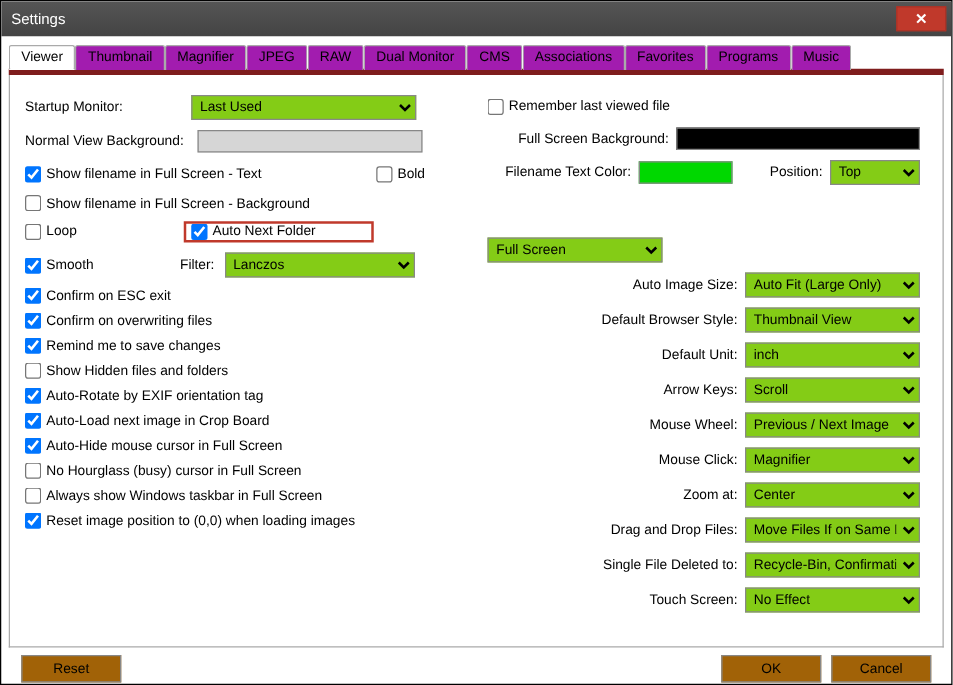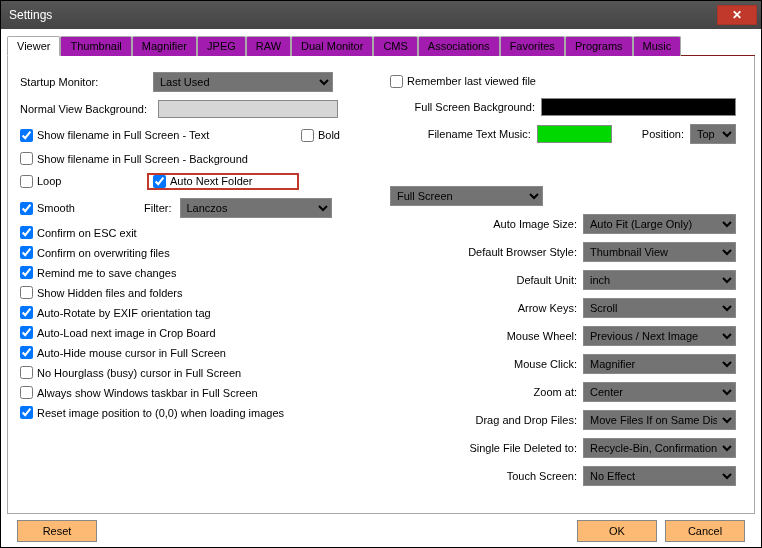--- a/index.html
+++ b/index.html
@@ -33,21 +33,21 @@
     align-items: center;
     justify-content: center;
     font-size: 12px;
     font-weight: bold;
     margin-right: 4px;
     cursor: pointer;
   }
   .content { padding: 6px 6px 0 6px; }
   .tabs {
     display: flex;
-    border-bottom: 1px solid #7f1d1d;
+    border-bottom: 5px solid #7f1d1d;
     position: relative;
   }
   .tab {
     padding: 3px 9px;
     border: 1px solid #aaa;
     border-bottom: none;
     background: #a21caf;
     margin-right: 0px;
     cursor: pointer;
     position: relative;
@@ -81,21 +81,21 @@
   input[type="checkbox"] {
     margin: 0 4px 0 0;
     width: 13px; height: 13px;
     vertical-align: middle;
   }
   select {
     font-family: inherit;
     font-size: 11px;
     height: 20px;
     border: 1px solid #888;
-    background: #737373;
+    background: #84cc16;
     padding: 0 2px;
   }
   .swatch {
     height: 18px;
     border: 1px solid #888;
     display: inline-block;
   }
   .highlight-red {
     border: 2px solid #c0392b;
     padding: 0 4px;
@@ -103,35 +103,35 @@
     align-items: center;
   }
   .right-row {
     display: flex;
     align-items: center;
     justify-content: space-between;
     margin-bottom: 8px;
     gap: 6px;
   }
   .right-row .rlabel { text-align: right; flex:1; }
-  .right-row select { width: 153px; }
+  .right-row select { width: 140px; }
   .bottom-buttons {
     display: flex;
     padding: 6px 10px 8px 10px;
     gap: 8px;
   }
   .bottom-buttons .spacer { flex: 1; }
   button.win {
     font-family: inherit;
     font-size: 11px;
     height: 22px;
     min-width: 80px;
     padding: 0 16px;
     border: 1px solid #888;
-    background: #fdba74;
+    background: #a16207;
     cursor: pointer;
   }
   .chk-row { display:flex; align-items:center; margin-bottom:7px;}
 </style>
 </head>
 <body>
 
 <div class="titlebar">
   <span class="title">Settings</span>
   <div class="close-btn">
@@ -252,25 +252,25 @@
         <input type="checkbox" style="">
         <label>Remember last viewed file</label>
       </div>
 
       <div class="right-row" style="margin-top:4px;">
         <label class="rlabel">Full Screen Background:</label>
         <span class="swatch" style="width:195px;background:#000"></span>
       </div>
 
       <div class="right-row" style="margin-top:4px;">
-        <label class="rlabel">Filename Text Music:</label>
+        <label class="rlabel">Filename Text Color:</label>
         <span class="swatch" style="width:75px;background:#00d800"></span>
         <div style="width:18px"></div>
         <label>Position:</label>
-        <select style="width:46px"><option>Top</option></select>
+        <select style="width:72px"><option>Top</option></select>
       </div>
 
       <div style="height:34px"></div>
 
       <div class="right-row">
           <select><option>Full Screen</option></select>
         </div>
       <div class="right-row">
           <label class="rlabel">Auto Image Size:</label>
           <select><option>Auto Fit (Large Only)</option></select>

